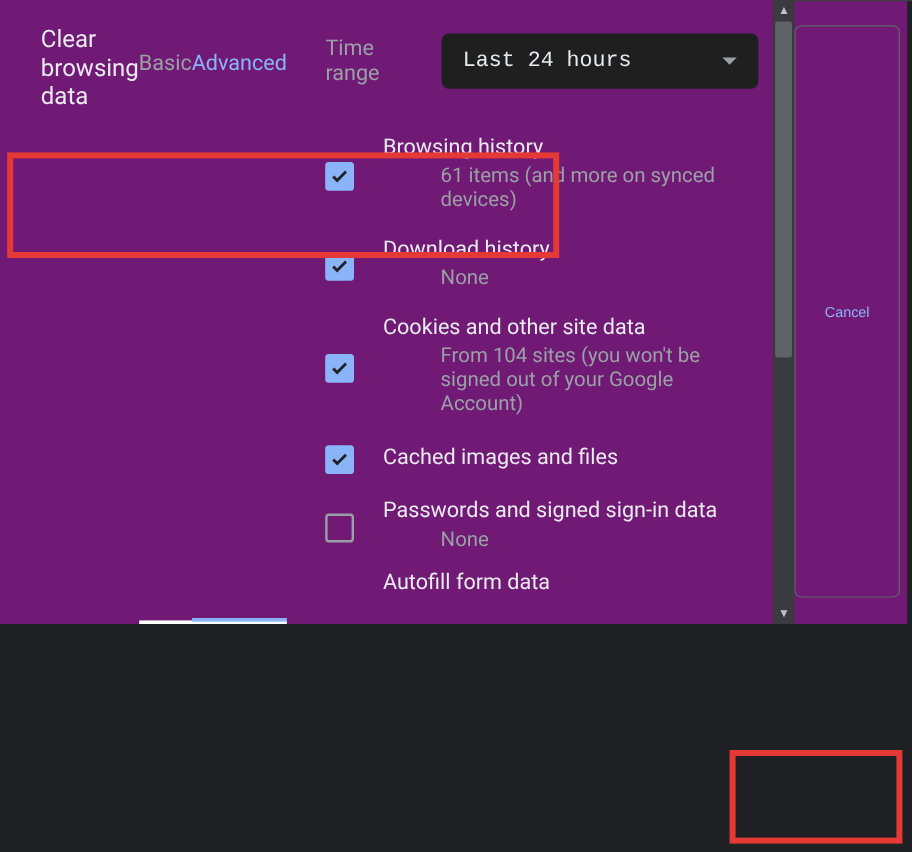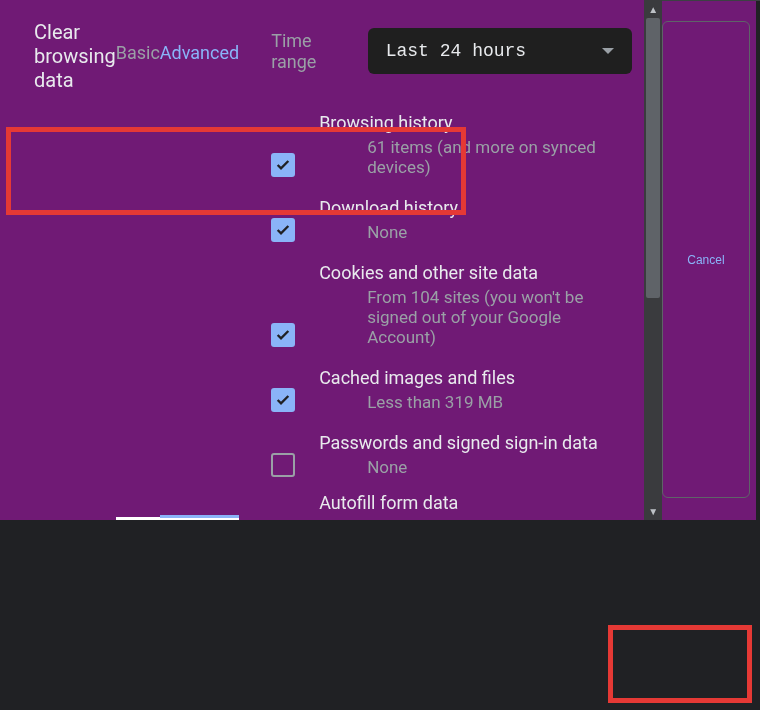--- a/index.html
+++ b/index.html
@@ -112,21 +112,21 @@
   }
   .select .caret {
     width: 0; height: 0;
     border-left: 6px solid transparent;
     border-right: 6px solid transparent;
     border-top: 6px solid #9aa0a6;
   }
 
   .item-row {
     display: flex;
-    align-items: flex-end;
+    align-items: center;
     padding: 10px 20px 10px 32px;
     gap: 24px;
   }
   .checkbox {
     width: 24px;
     height: 24px;
     border-radius: 3px;
     margin-top: 4px;
     flex-shrink: 0;
     display: flex;
@@ -245,21 +245,20 @@
       </div>
 
       <div class="item-row">
         <div class="checkbox checked">
           <svg width="16" height="16" viewBox="0 0 24 24">
               <path fill="none" stroke="#202124" stroke-width="3.5" d="M4 12l5 5L20 6"></path>
             </svg>
         </div>
         <div class="item-text">
           <span class="item-title">Cached images and files</span>
-          <span class="item-sub">Less than 319 MB</span>
         </div>
       </div>
 
       <div class="item-row">
         <div class="checkbox unchecked">
           
         </div>
         <div class="item-text">
           <span class="item-title">Passwords and signed sign-in data</span>
           <span class="item-sub">None</span>

